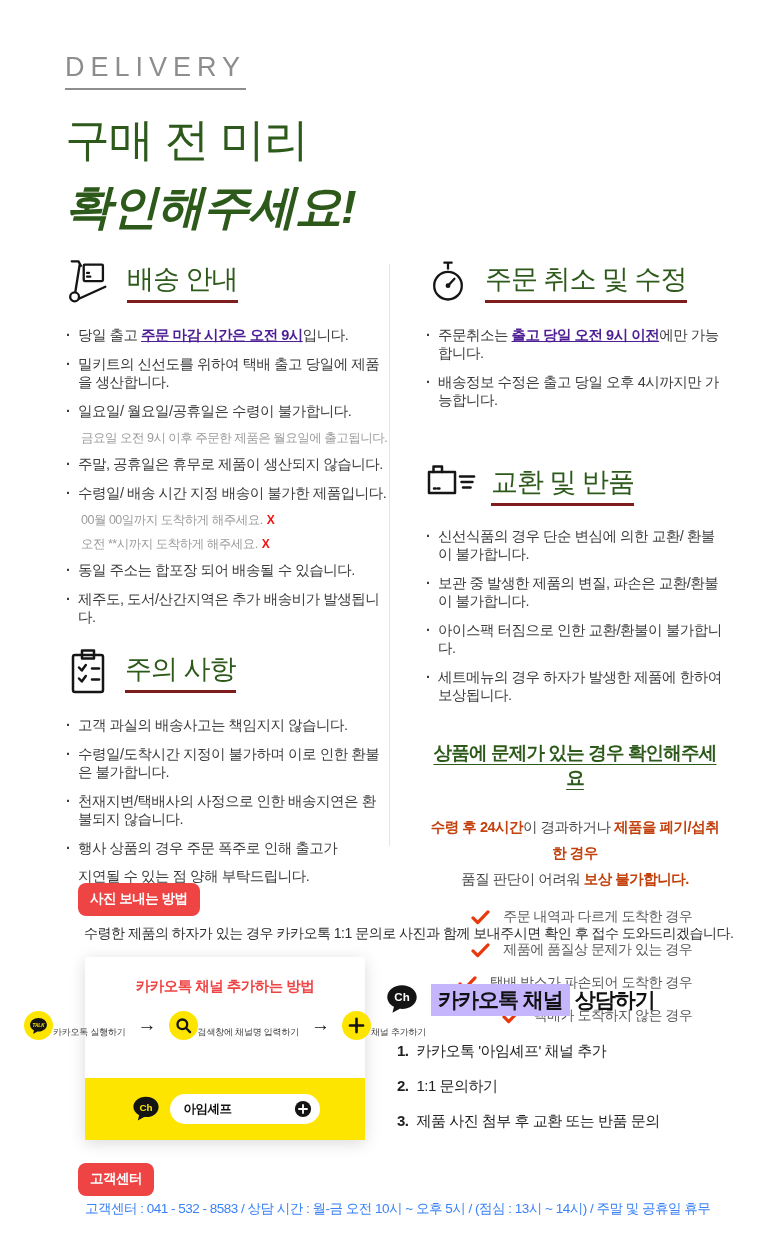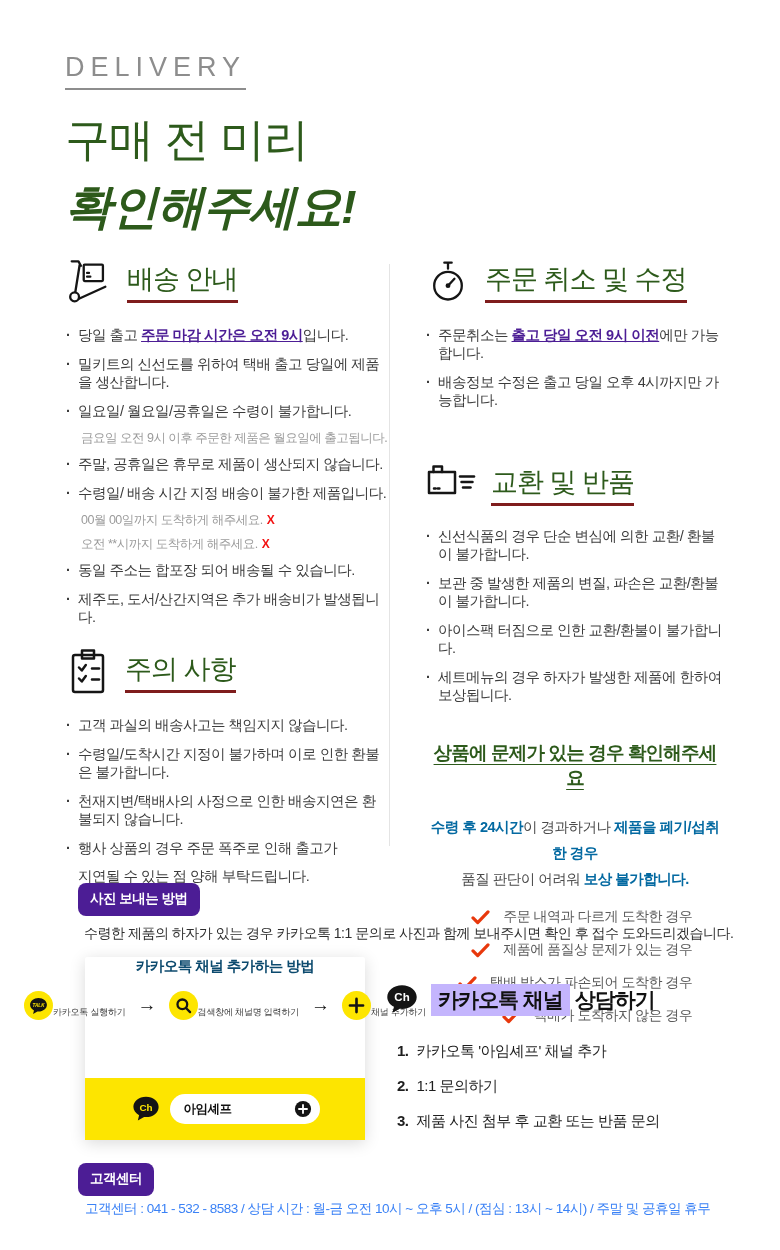--- a/index.html
+++ b/index.html
@@ -45,39 +45,39 @@
   .sec2 { margin-top: 22px; }
   .sec-ex { margin-top: 54px; }
   
   .problem { margin-top: 36px; text-align: center; }
   .problem-title {
     display: inline-block; font-size: 18.5px; font-weight: 800; color: #2d5a1b;
     letter-spacing: -0.8px; text-decoration: underline; text-underline-offset: 5px;
     margin-bottom: 24px;
   }
   .problem p { font-size: 14.5px; color: #4a4a4a; line-height: 26px; letter-spacing: -0.5px; }
-  .problem p b { color: #0369a1; }
+  .problem p b { color: #c2410c; }
   .checklist { display: inline-block; text-align: left; margin-top: 16px; }
   .check-item { display: flex; align-items: center; gap: 13px; margin-bottom: 15px;
                 font-size: 14px; color: #5a5a5a; letter-spacing: -0.5px; justify-content: flex-end; }
   
   .badge {
-    display: inline-block; background: #4c1d95; color: #fff; font-size: 13.5px;
+    display: inline-block; background: #ef4444; color: #fff; font-size: 13.5px;
     font-weight: 700; padding: 7px 12px 8px; border-radius: 8px; letter-spacing: -0.5px;
   }
   .photo-badge { position: absolute; left: 78px; top: 883px; }
   .photo-desc { position: absolute; left: 84px; top: 925px; font-size: 14px;
                 color: #2e2e2e; letter-spacing: -0.5px; }
   
   .kcard {
     position: absolute; left: 85px; top: 957px; width: 280px; height: 183px;
     background: #fff; box-shadow: 0 3px 16px rgba(0,0,0,0.15); border-radius: 2px;
   }
-  .kcard-title { text-align: center; font-size: 14.5px;
-                 font-weight: 700; color: #0c4a6e; letter-spacing: -0.5px; }
+  .kcard-title { text-align: center; margin-top: 20px; font-size: 14.5px;
+                 font-weight: 700; color: #ef4444; letter-spacing: -0.5px; }
   .steps { display: flex; justify-content: center; align-items: flex-start; margin-top: 15px; }
   .step { display: flex; flex-direction: row; align-items: center; }
   .circle { width: 29px; height: 29px; border-radius: 50%; background: #fde500;
             display: flex; align-items: center; justify-content: center; }
   .slabel { margin-top: 13px; font-size: 9px; color: #3a3a3a; white-space: nowrap;
             letter-spacing: -0.2px; }
   .sarrow { font-size: 19px; color: #111; margin: 3px 12px 0; font-weight: 400; }
   .kbar { position: absolute; left: 0; right: 0; bottom: 0; height: 62px;
           background: #fde500; display: flex; align-items: center;
           justify-content: center; gap: 9px; }

